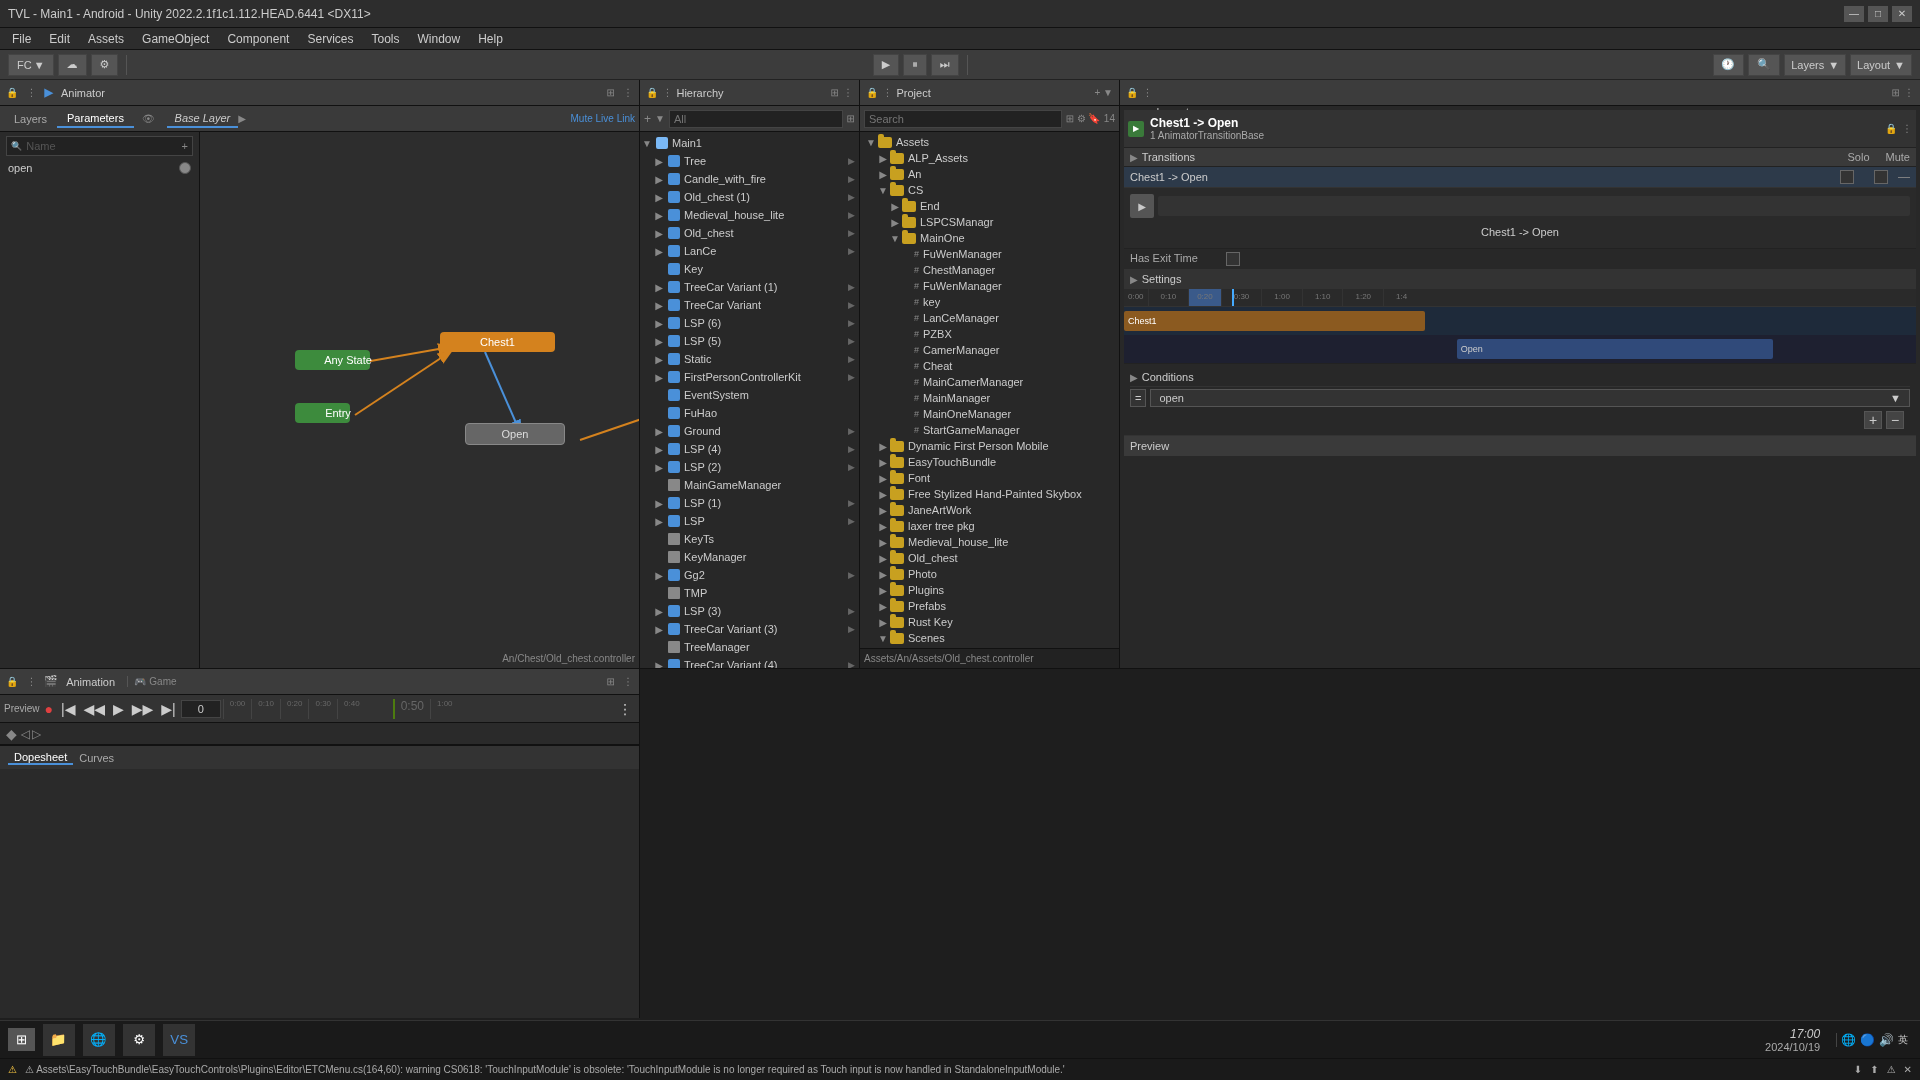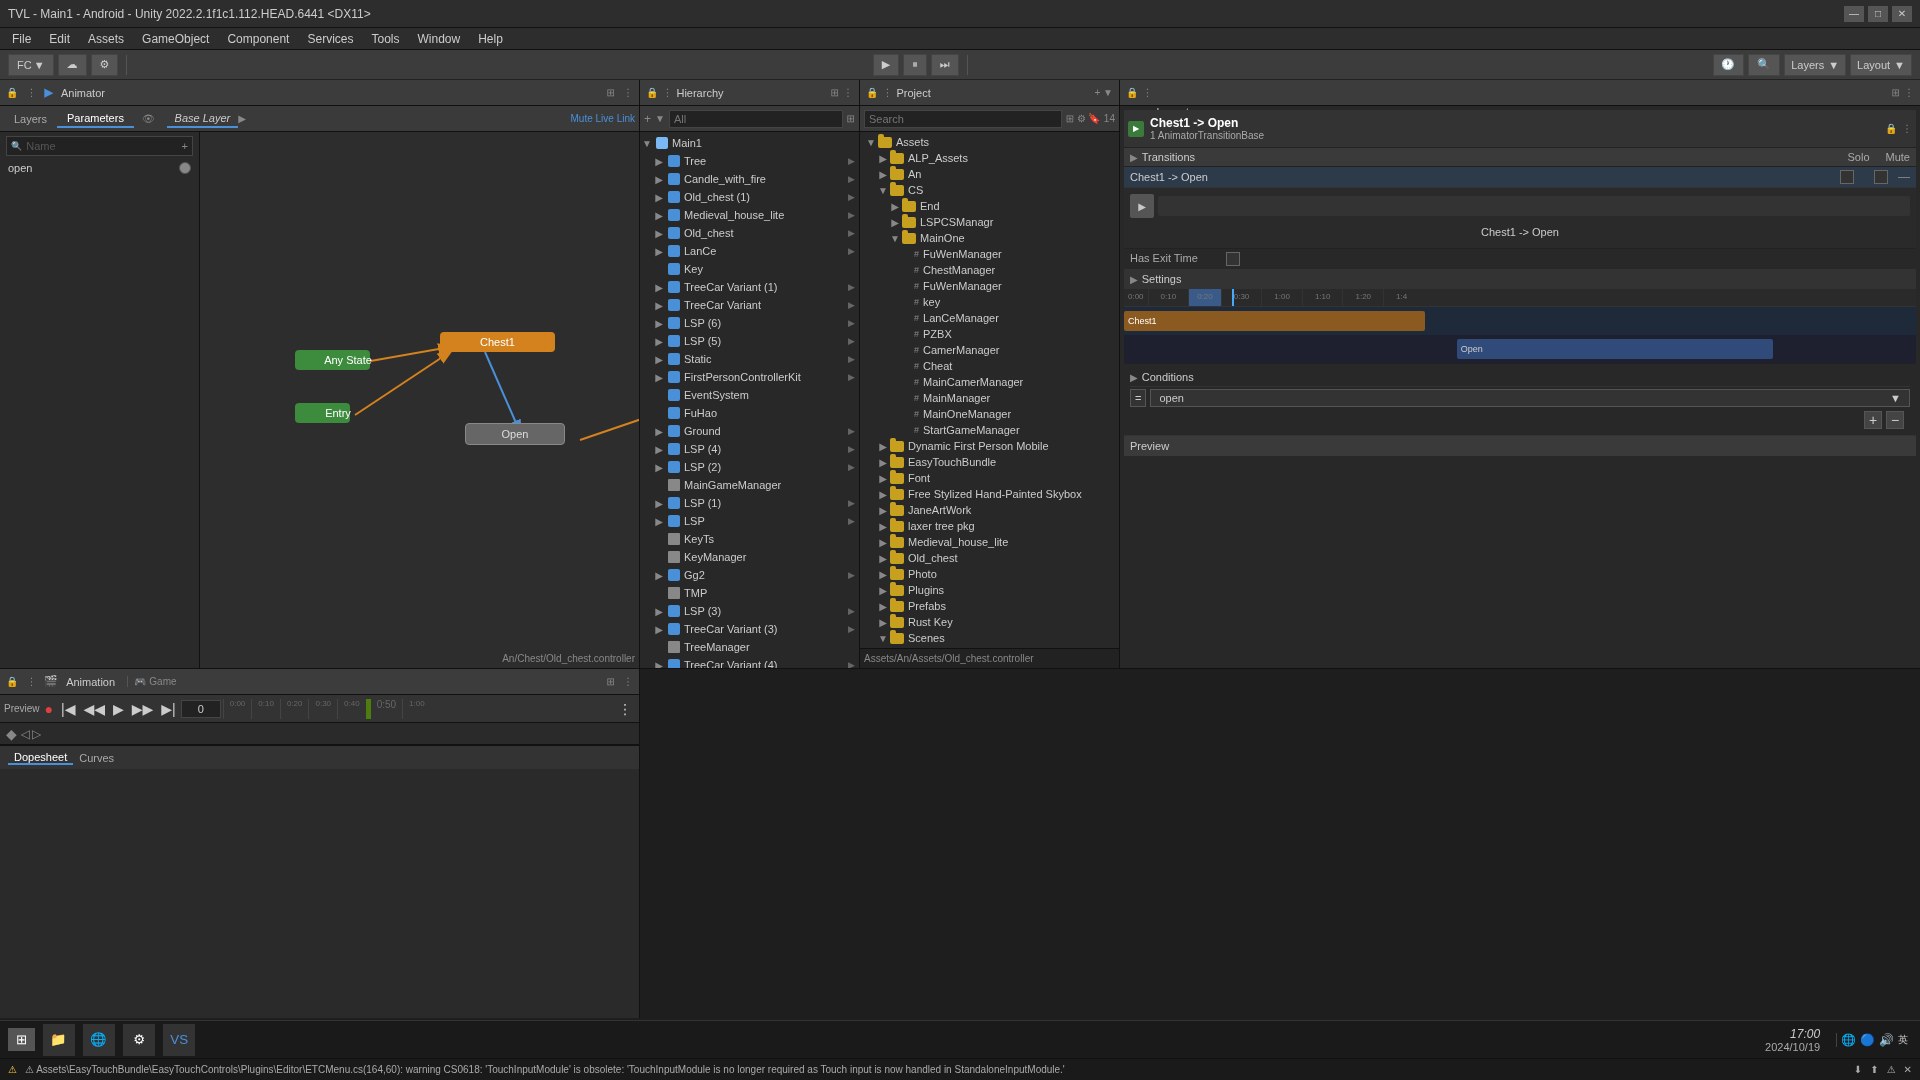--- a/index.html
+++ b/index.html
@@ -787,21 +787,21 @@
         <button class="anim-ctrl-btn">▶|</button>
         <input type="text" style="width: 40px; background: rgb(34, 34, 34); border: 1px solid rgb(68, 68, 68); color: rgb(204, 204, 204); padding: 1px 4px; font-size: 11px; height: 18px; text-align: center;" value="0">
         <div style="flex:1;">
 
           <div style="display:flex; height:20px; overflow:hidden;">
             <span style="font-size:8px; color:#666; padding:0 6px; border-left:1px solid #444;">0:00</span>
             <span style="font-size:8px; color:#666; padding:0 6px; border-left:1px solid #444;">0:10</span>
             <span style="font-size:8px; color:#666; padding:0 6px; border-left:1px solid #444;">0:20</span>
             <span style="font-size:8px; color:#666; padding:0 6px; border-left:1px solid #444;">0:30</span>
             <span style="font-size:8px; color:#666; padding:0 6px; border-left:1px solid #444;">0:40</span>
-            <span style="font-size:10px; color:#666; padding:0 6px; border-left:5px solid #4d7c0f;">0:50</span>
+            <span style="font-size:12px; color:#666; padding:0 6px; border-left:2px solid #4d7c0f;margin-left:27px;">0:50</span>
             <span style="font-size:8px; color:#666; padding:0 6px; border-left:1px solid #444;">1:00</span>
           </div>
         </div>
         <button class="anim-ctrl-btn">⋮</button>
       </div>
 
       <div style="display:flex; align-items:center; padding:2px 6px; background:#2a2a2a; height:22px; border-bottom:1px solid #111;">
         <span style="color:#888; font-size:14px; cursor:pointer;">◆</span>
         <span style="color:#888; font-size:12px; margin-left:4px; cursor:pointer;">◁</span>
         <span style="color:#888; font-size:12px; margin-left:2px; cursor:pointer;">▷</span>

